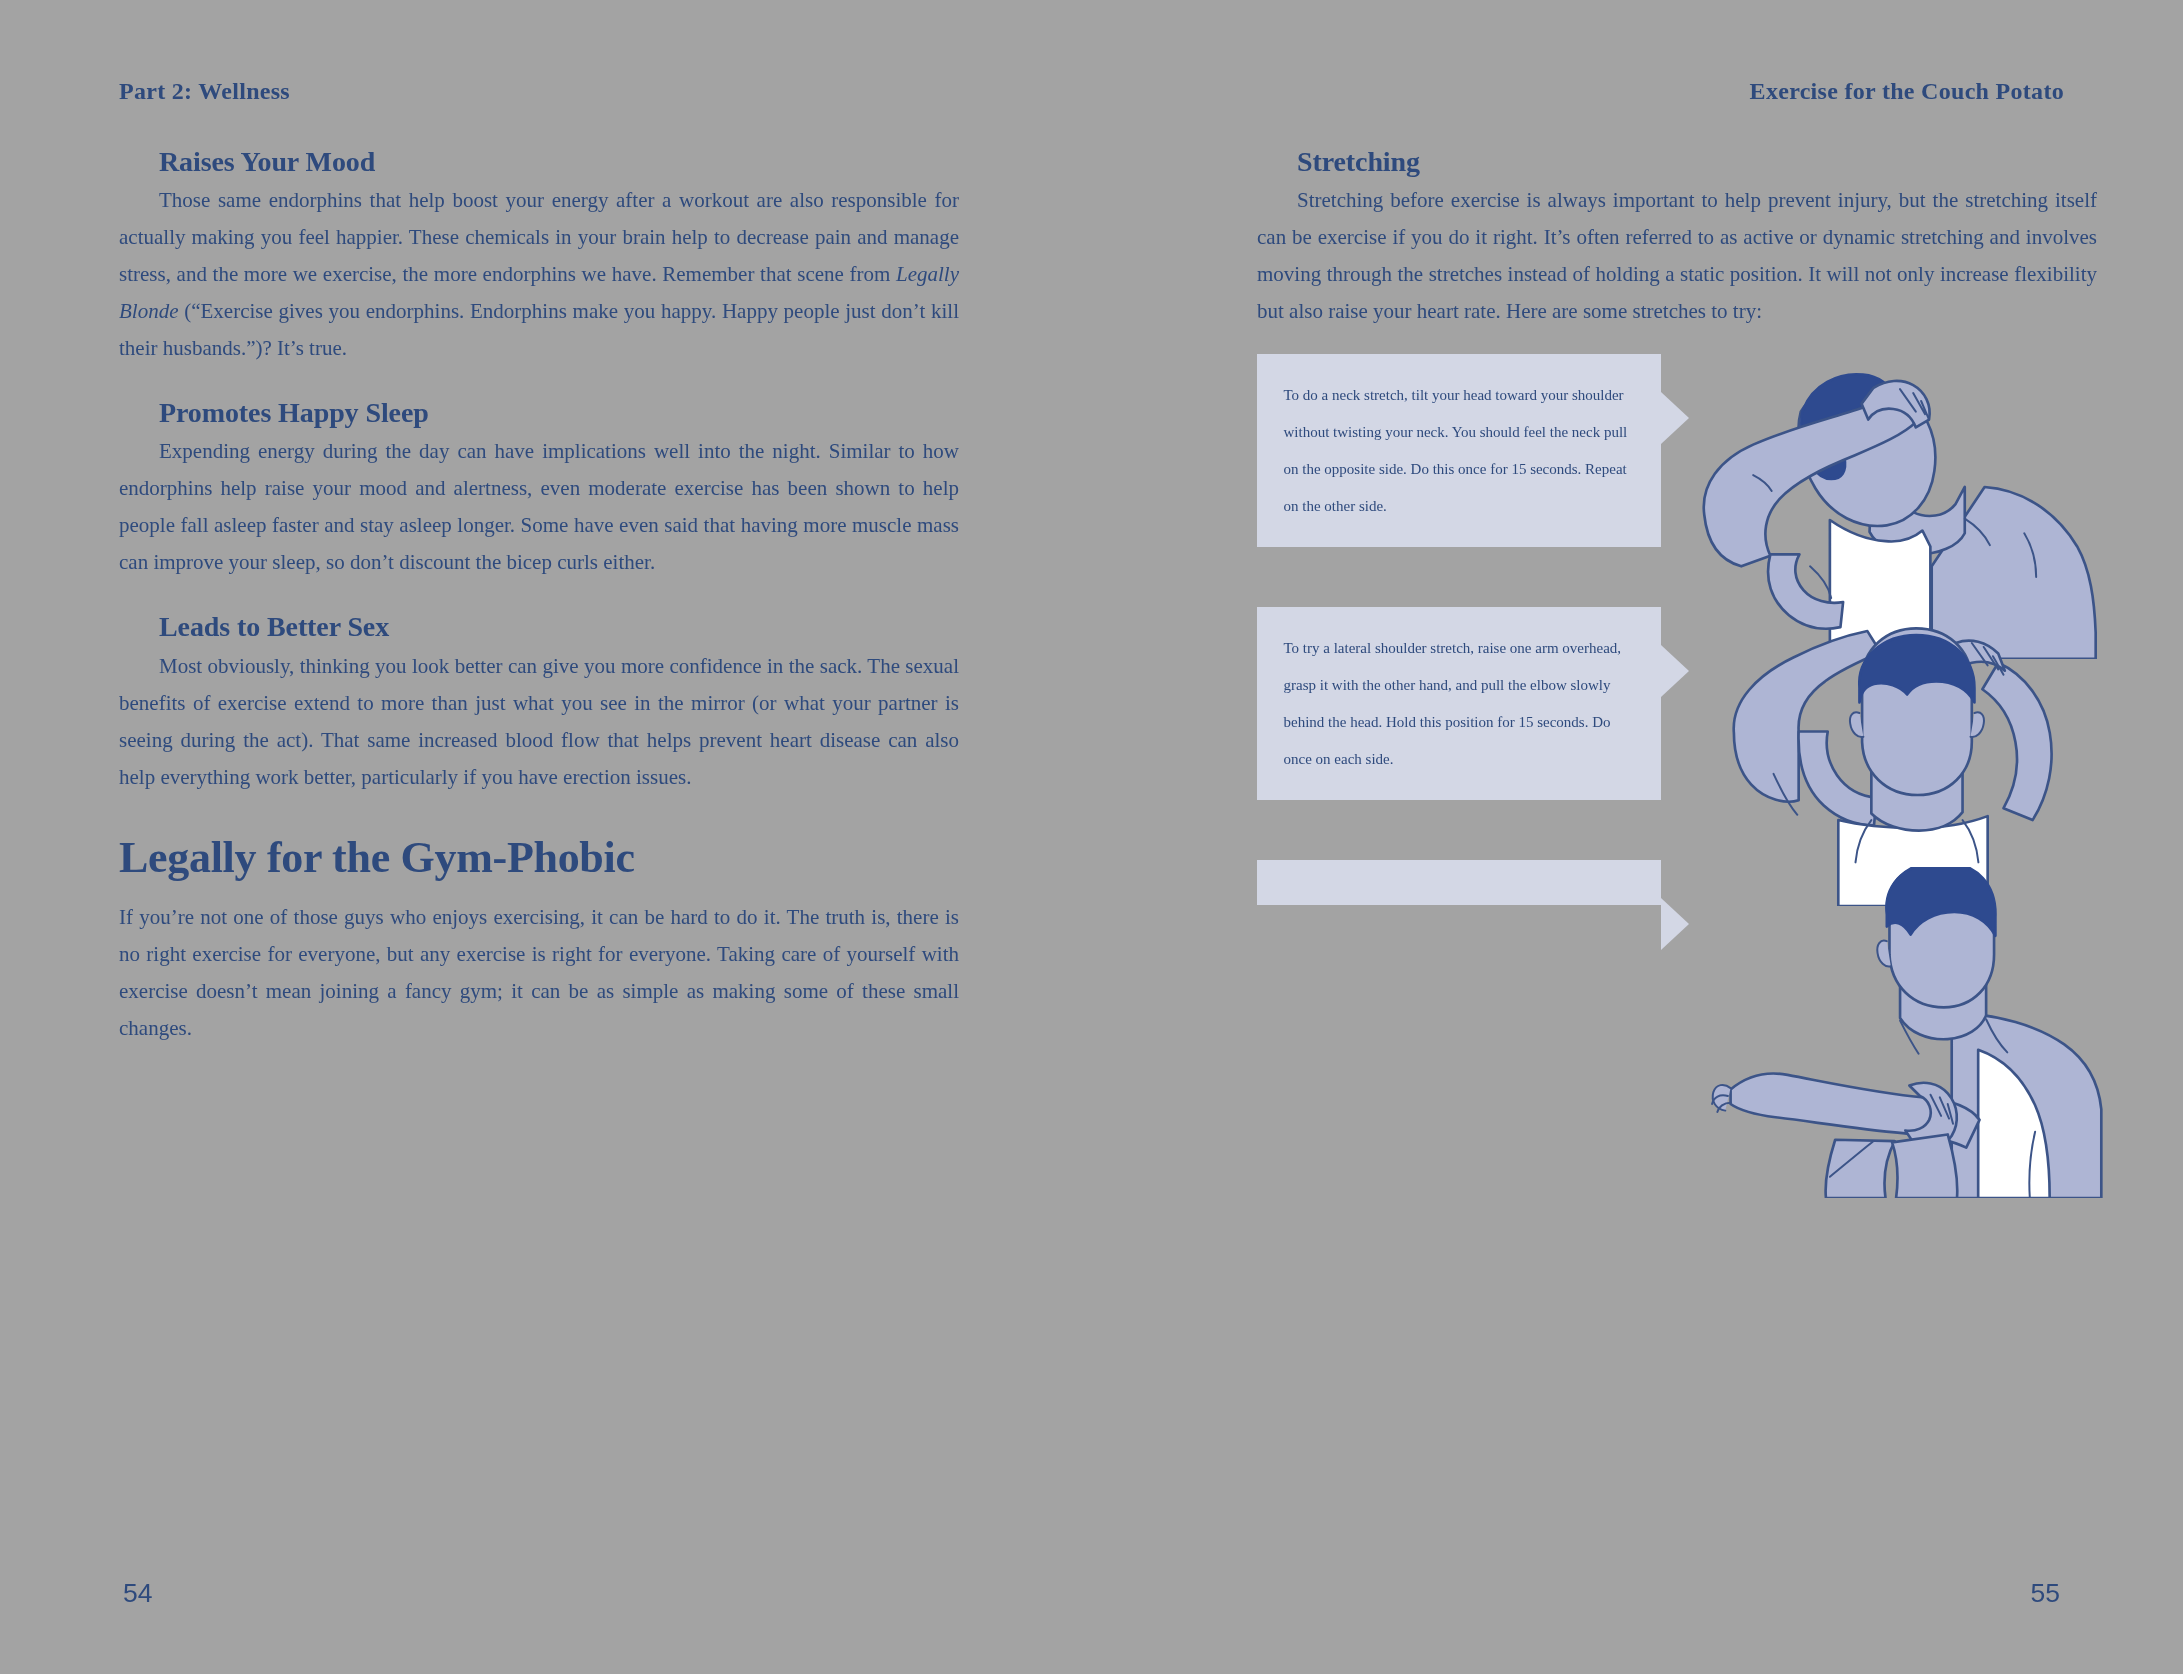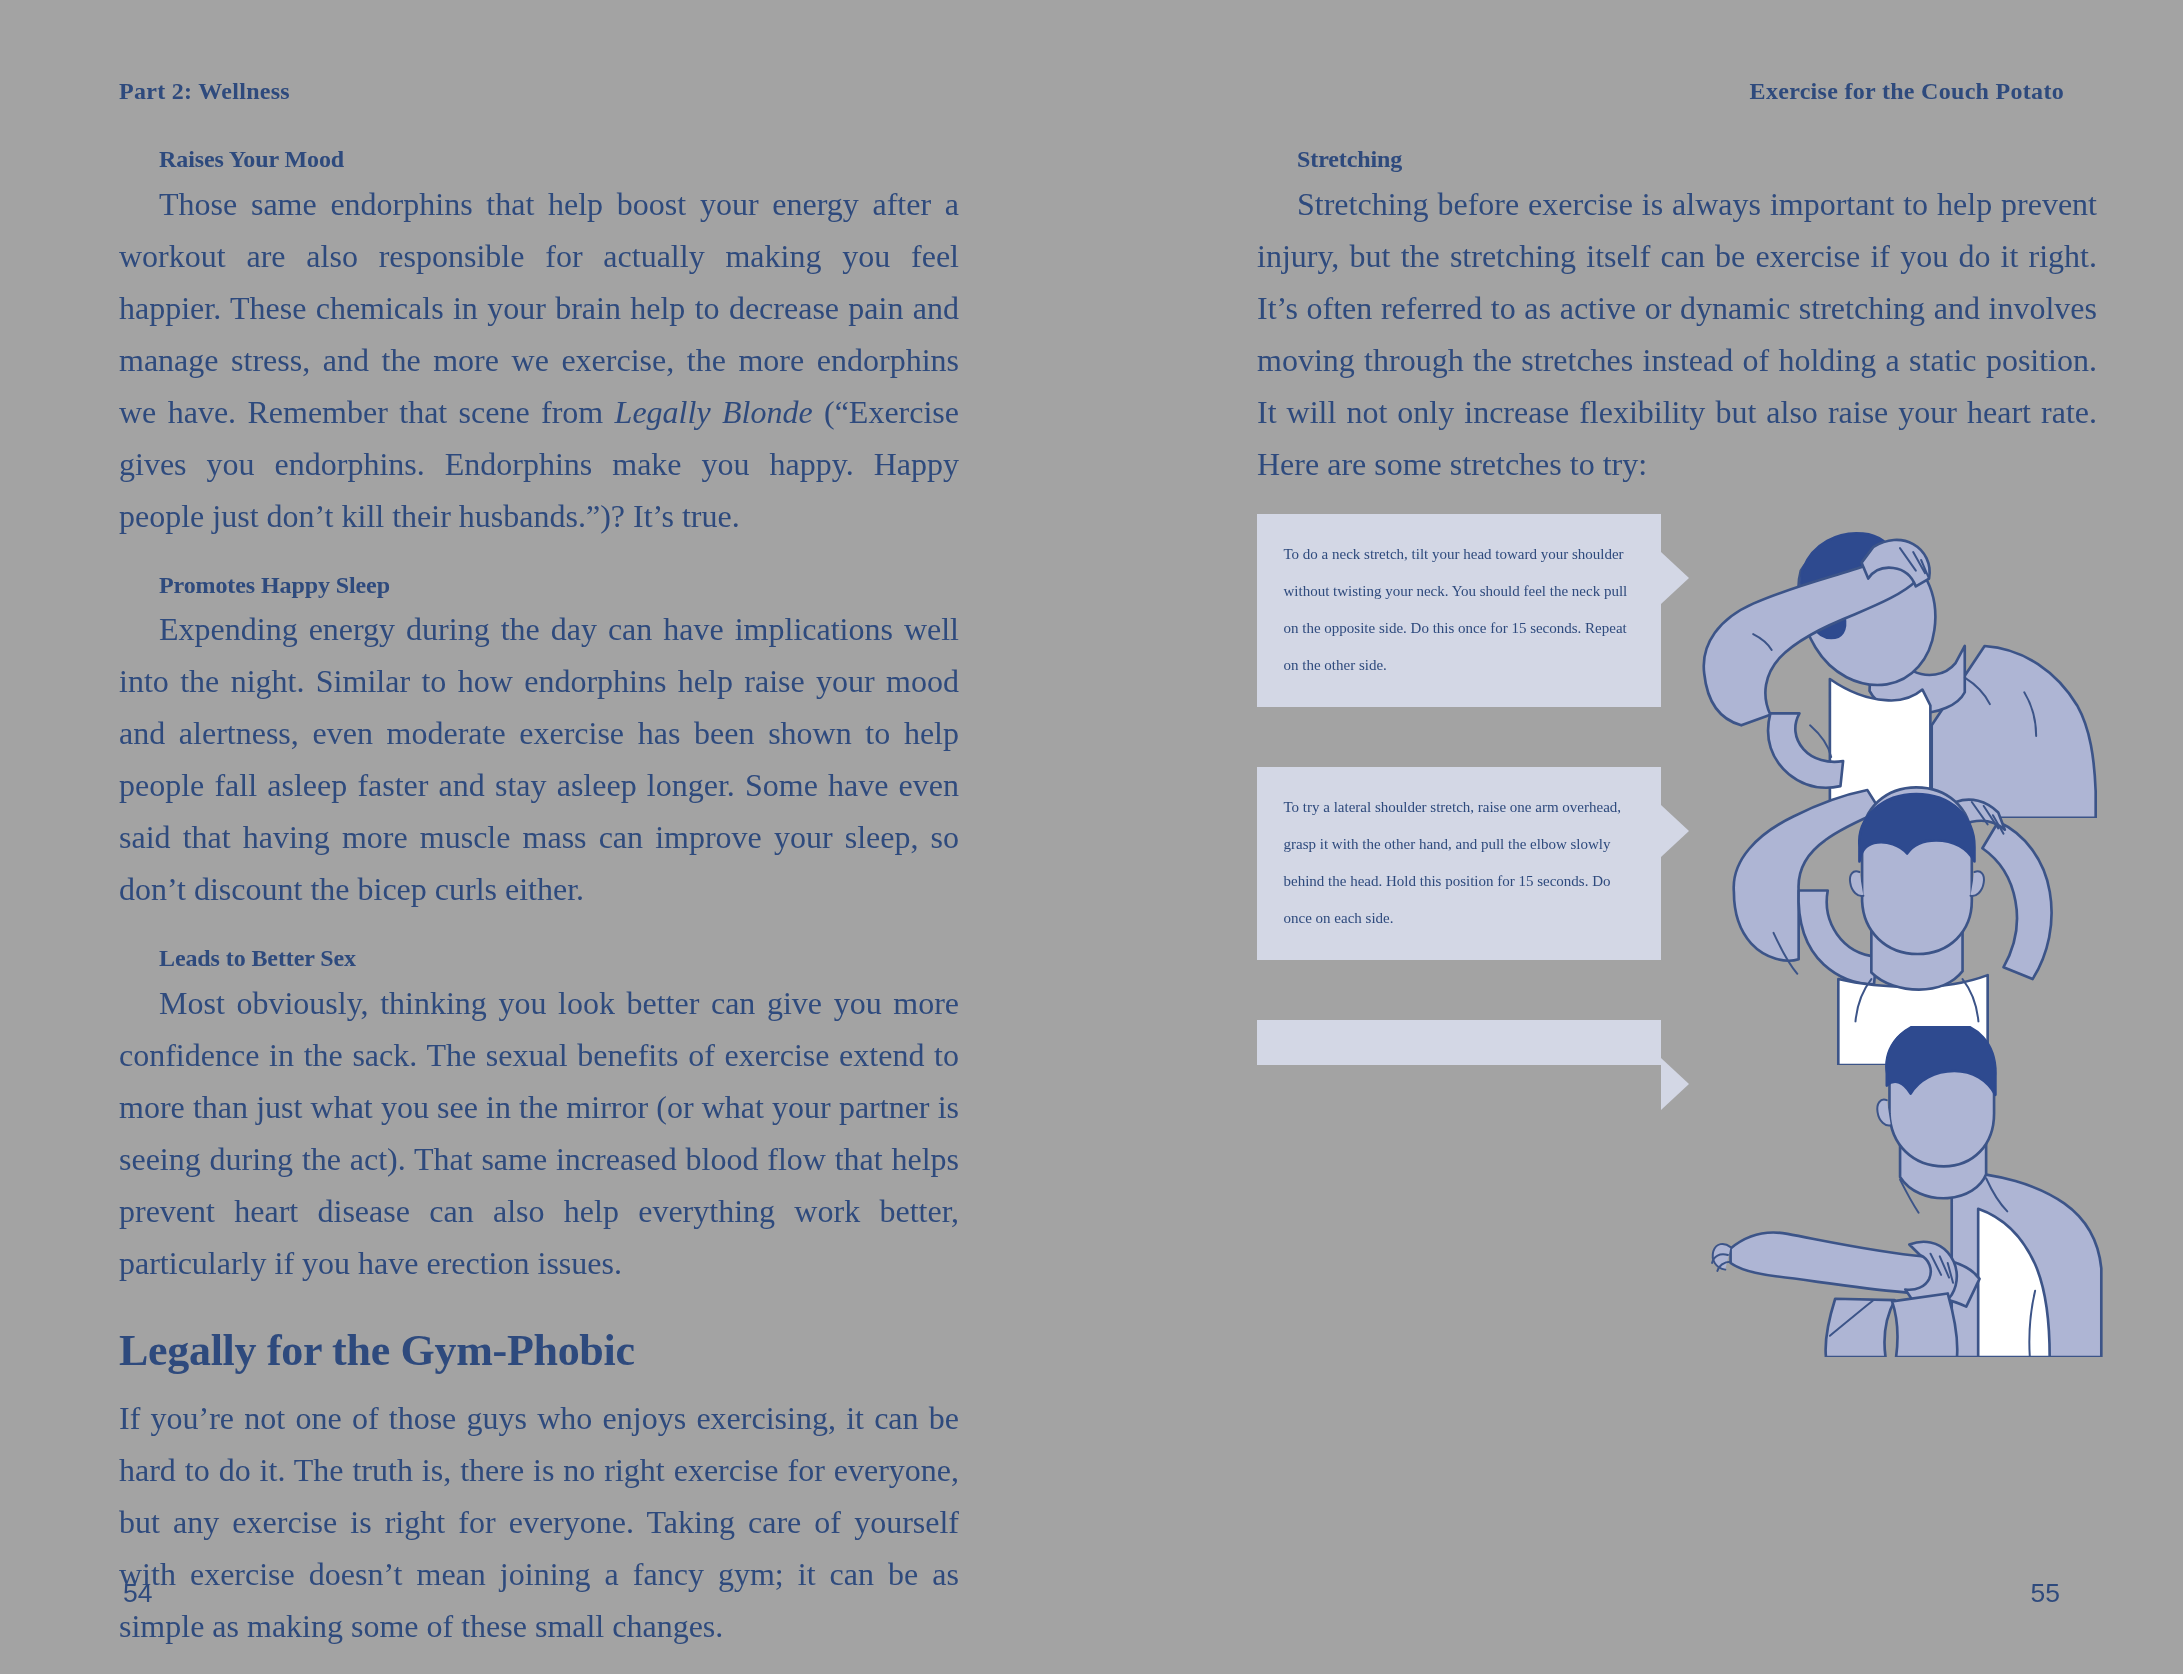--- a/index.html
+++ b/index.html
@@ -42,31 +42,31 @@
     top: 146px;
     width: 840px;
   }
   .page-left  { left: 119px; }
   .page-right { left: 1257px; }
 
   
   .subhead {
     font-family: "Liberation Serif", serif;
     font-weight: bold;
-    font-size: 24px;
+    font-size: 28px;
     line-height: 1.15;
     color: #2e4a7d;
     margin: 0 0 4px 0;
     padding-left: 40px;
     letter-spacing: -0.1px;
   }
   .body-p {
     font-family: "Liberation Serif", serif;
-    font-size: 32px;
-    line-height: 52px;
+    font-size: 21px;
+    line-height: 37px;
     color: #2e4a7d;
     text-align: justify;
     text-justify: inter-word;
     margin: 0;
     hyphens: manual;
   }
   .body-p.indent { text-indent: 40px; }
   .gap-lg { height: 38px; }
   .gap-md { height: 30px; }
   .gap-sm { height: 17px; }

